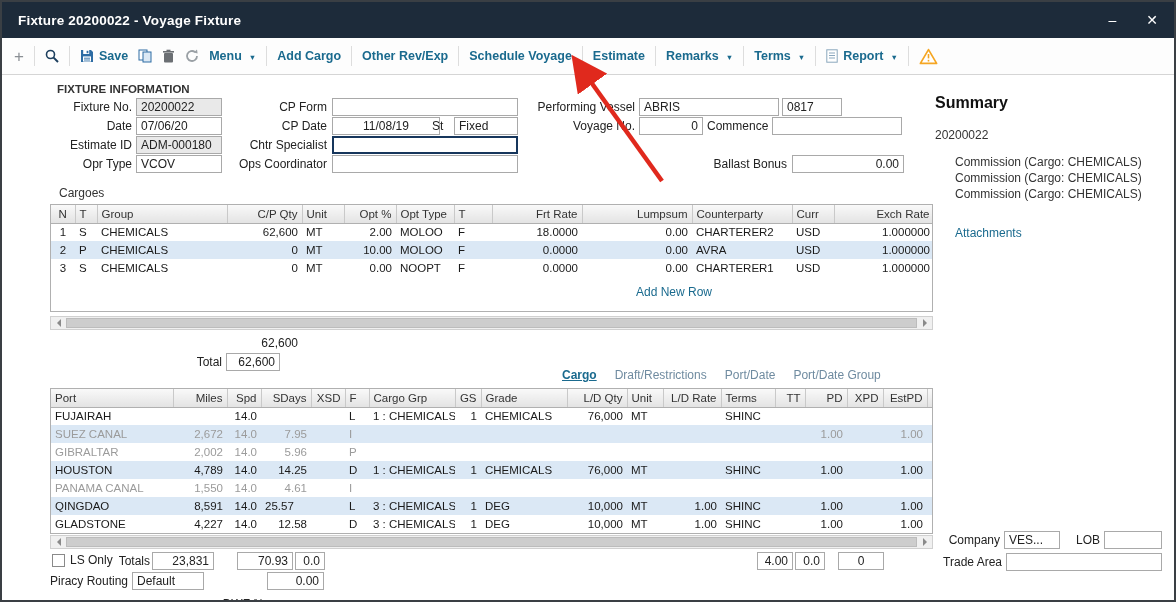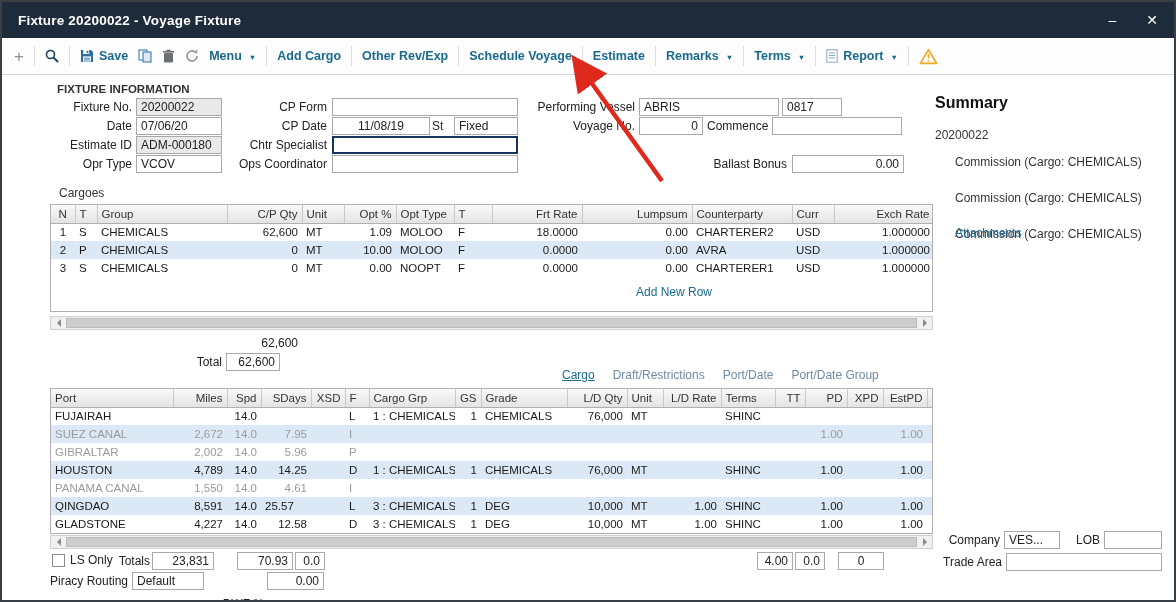--- a/index.html
+++ b/index.html
@@ -52,26 +52,26 @@
                display:flex; align-items:center; }
   .sb-btn { width:14px; height:12px; display:flex; align-items:center; justify-content:center;
             cursor:pointer; }
   .tri-l { width:0; height:0; border:4px solid transparent; border-right-color:#8a8a8a; margin-right:3px; }
   .tri-r { width:0; height:0; border:4px solid transparent; border-left-color:#8a8a8a; margin-left:3px; }
   .sb-thumb { flex:1; height:10px; background:#cdcdcd; border:1px solid #bcbcbc; margin:0 1px; cursor:pointer; }
 
   
   .tabs { position:absolute; display:flex; gap:18px; font-size:12px; }
   .tab { color:#6f8ba0; cursor:pointer; }
-  .tab.active { color:#1a6a8e; font-weight:normal; text-decoration:underline; }
+  .tab.active { color:#1a6a8e; font-weight:bold; text-decoration:underline; }
 
   
   .summary-title { position:absolute; font-size:16px; font-weight:bold; color:#111; }
   .summary-node { position:absolute; font-size:12px; color:#333; cursor:pointer; }
-  .summary-items { position:absolute; display:flex; flex-direction:column; gap:22px; }
+  .summary-items { position:absolute; display:flex; flex-direction:column; gap:2px; }
   .summary-item { font-size:12px; color:#333; cursor:pointer; white-space:nowrap; }
   .teal-link { color:#1a6a8e; }
 
   
   .checkbox { position:absolute; width:13px; height:13px; border:1px solid #8a8a8a; background:#fff; cursor:pointer; }
   .annotation-arrow { position:absolute; left:530px; top:44px; pointer-events:none; z-index:60; }
 </style>
 </head>
 <body>
 
@@ -176,21 +176,21 @@
     <div class="lbl" style="left:40px;top:41px;width:90px">Date</div>
     <div class="field" style="left:134px;top:41px;width:86px">07/06/20</div>
     <div class="lbl" style="left:40px;top:60px;width:90px">Estimate ID</div>
     <div class="field ro" style="left:134px;top:60px;width:86px">ADM-000180</div>
     <div class="lbl" style="left:40px;top:79px;width:90px">Opr Type</div>
     <div class="field" style="left:134px;top:79px;width:86px">VCOV</div>
 
     <div class="lbl" style="left:225px;top:22px;width:100px">CP Form</div>
     <div class="field" style="left:330px;top:22px;width:186px"></div>
     <div class="lbl" style="left:225px;top:41px;width:100px">CP Date</div>
-    <div class="field" style="left:330px;top:41px;width:98px;text-align:center">11/08/19</div>
+    <div class="field" style="left:330px;top:41px;width:108px;text-align:center">11/08/19</div>
     <div class="lbl" style="left:430px;top:41px;width:18px;text-align:left">St</div>
     <div class="field" style="left:452px;top:41px;width:64px">Fixed</div>
     <div class="lbl" style="left:225px;top:60px;width:100px">Chtr Specialist</div>
     <div class="field focused" style="left:330px;top:60px;width:186px"></div>
     <div class="lbl" style="left:225px;top:79px;width:100px">Ops Coordinator</div>
     <div class="field" style="left:330px;top:79px;width:186px"></div>
 
     <div class="lbl" style="left:515px;top:22px;width:118px">Performing Vessel</div>
     <div class="field" style="left:637px;top:22px;width:140px">ABRIS</div>
     <div class="field" style="left:780px;top:22px;width:60px">0817</div>
@@ -236,21 +236,21 @@
               <th style="text-align: right;">Exch Rate</th>
             </tr>
           </thead>
           <tbody>
             <tr>
               <td style="text-align: center;">1</td>
               <td style="text-align: left;">S</td>
               <td style="text-align: left;">CHEMICALS</td>
               <td style="text-align: right;">62,600</td>
               <td style="text-align: left;">MT</td>
-              <td style="text-align: right;">1.09</td>
+              <td style="text-align: right;">2.00</td>
               <td style="text-align: left;">MOLOO</td>
               <td style="text-align: left;">F</td>
               <td style="text-align: right;">18.0000</td>
               <td style="text-align: right;">0.00</td>
               <td style="text-align: left;">CHARTERER2</td>
               <td style="text-align: left;">USD</td>
               <td style="text-align: right;">1.000000</td>
             </tr>
             <tr class="alt">
               <td style="text-align: center;">2</td>

